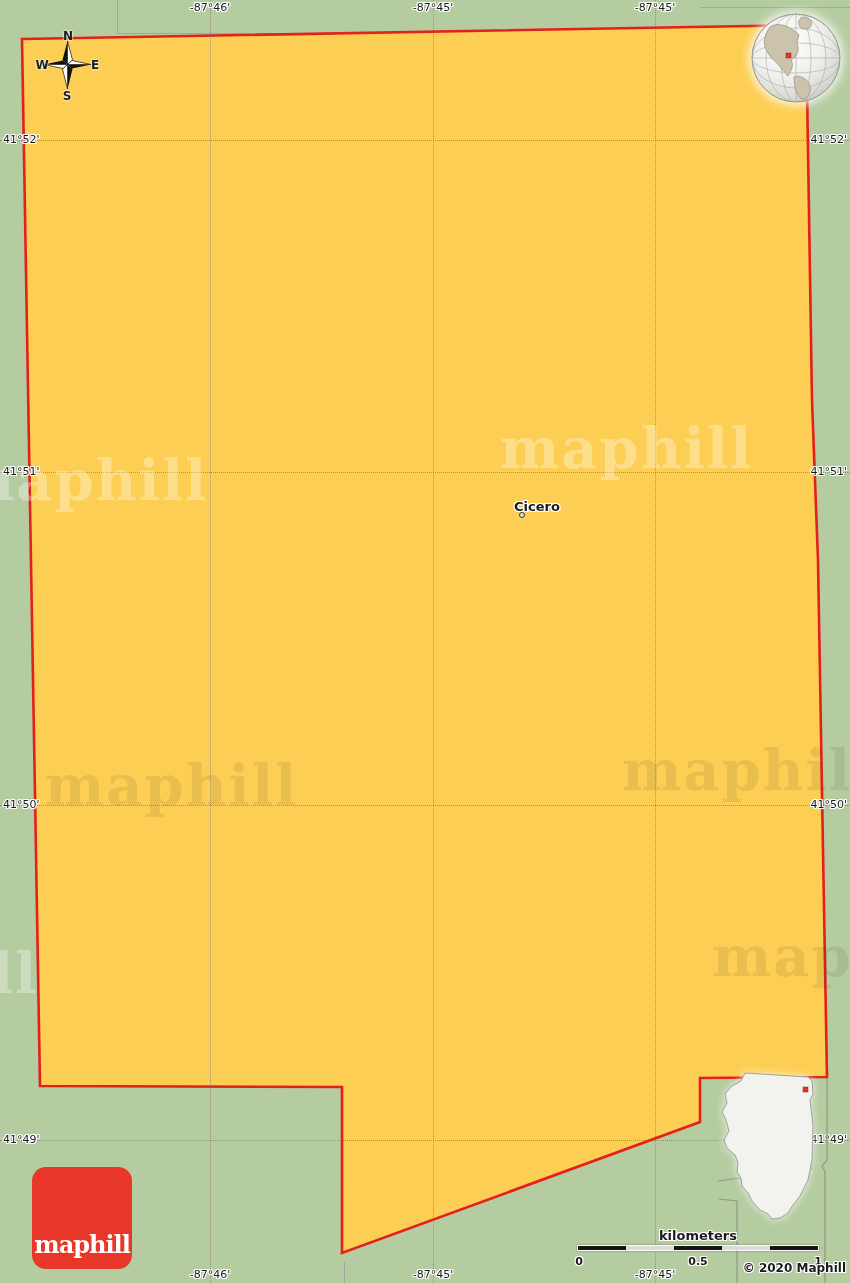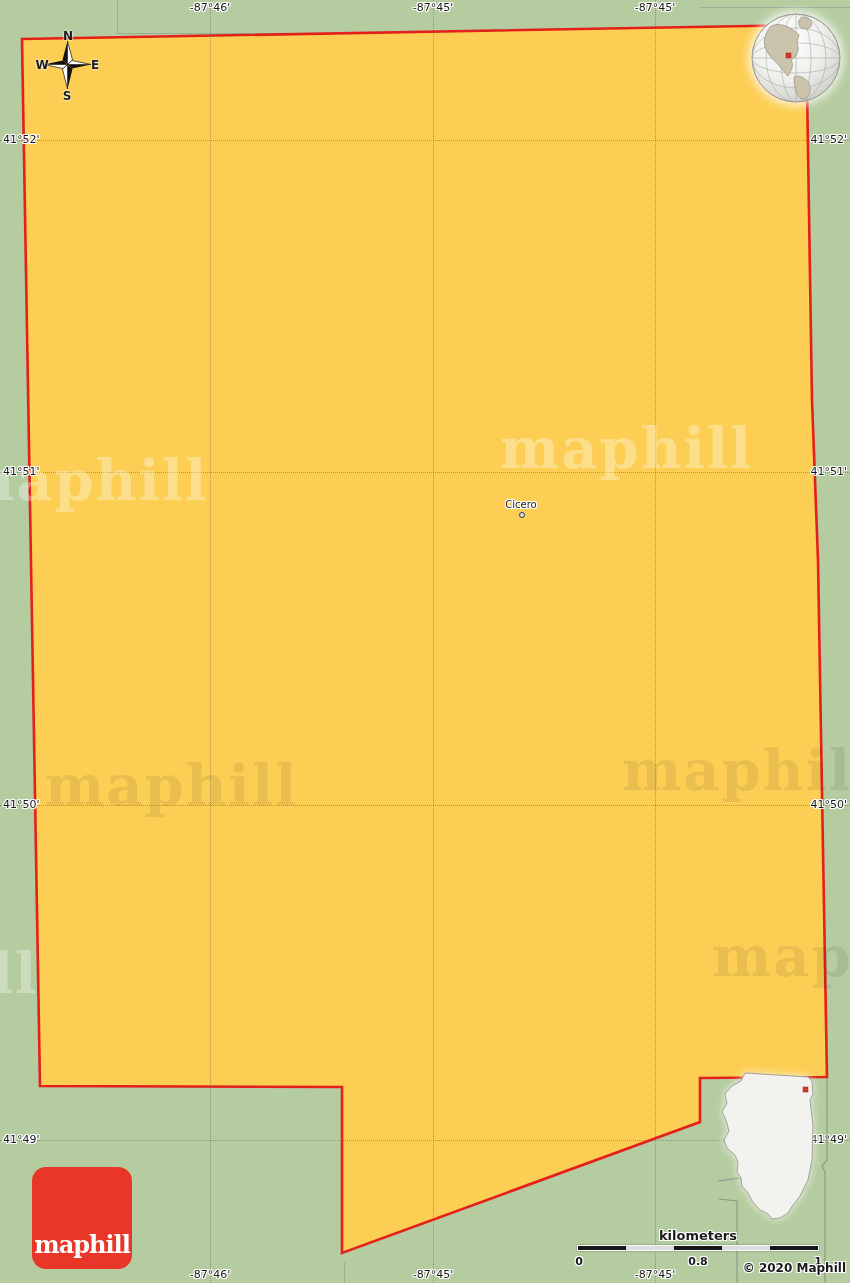--- a/index.html
+++ b/index.html
@@ -25,22 +25,23 @@
   .coord.right{text-align:right;}
   
   .wm{
     position:absolute;font-family:"DejaVu Serif",serif;font-weight:bold;
     font-size:56px;line-height:60px;letter-spacing:2px;white-space:nowrap;pointer-events:none;
   }
   .wm-light{color:rgba(255,255,255,.32);}
   .wm-dark{color:rgba(60,50,25,.10);}
   
   .place-label{
-    position:absolute;font-size:10px;font-weight:normal;transform:translateX(-50%);white-space:nowrap;
+    position:absolute;font-size:13px;font-weight:bold;transform:translateX(-50%);white-space:nowrap;
     text-shadow:-1px -1px 0 #fff,1px -1px 0 #fff,-1px 1px 0 #fff,1px 1px 0 #fff,0 -1px 0 #fff,0 1px 0 #fff,-1px 0 0 #fff,1px 0 0 #fff;
+    margin-left:16px;
   }
   .place-dot{
     position:absolute;width:4px;height:4px;border-radius:50%;
     background:#d5e6f2;border:1px solid #3a3a3a;
   }
   
   .compass-letter{
     position:absolute;font-size:12px;font-weight:bold;transform:translate(-50%,-50%);
     text-shadow:0 0 2px #fff,0 0 2px #fff;
   }
@@ -202,21 +203,21 @@
 
   <div class="scalebar-title" style="left:698px;top:1228px;">kilometers</div>
   <div class="scalebar" style="left:577px;top:1245px;">
     <div class="seg seg-dark"></div>
     <div class="seg seg-light"></div>
     <div class="seg seg-dark"></div>
     <div class="seg seg-light"></div>
     <div class="seg seg-dark"></div>
   </div>
   <div class="tick" style="left:579px;top:1255px;">0</div>
-  <div class="tick" style="left:698px;top:1255px;">0.8</div>
+  <div class="tick" style="left:698px;top:1255px;">0.5</div>
   <div class="tick" style="left:818px;top:1255px;">1</div>
 
   <div class="copyright" style="right:4px;top:1261px;">© 2020 Maphill</div>
 
   <div class="logo">
     <span class="logo-text">maphill</span>
   </div>
 
 </div>
 

